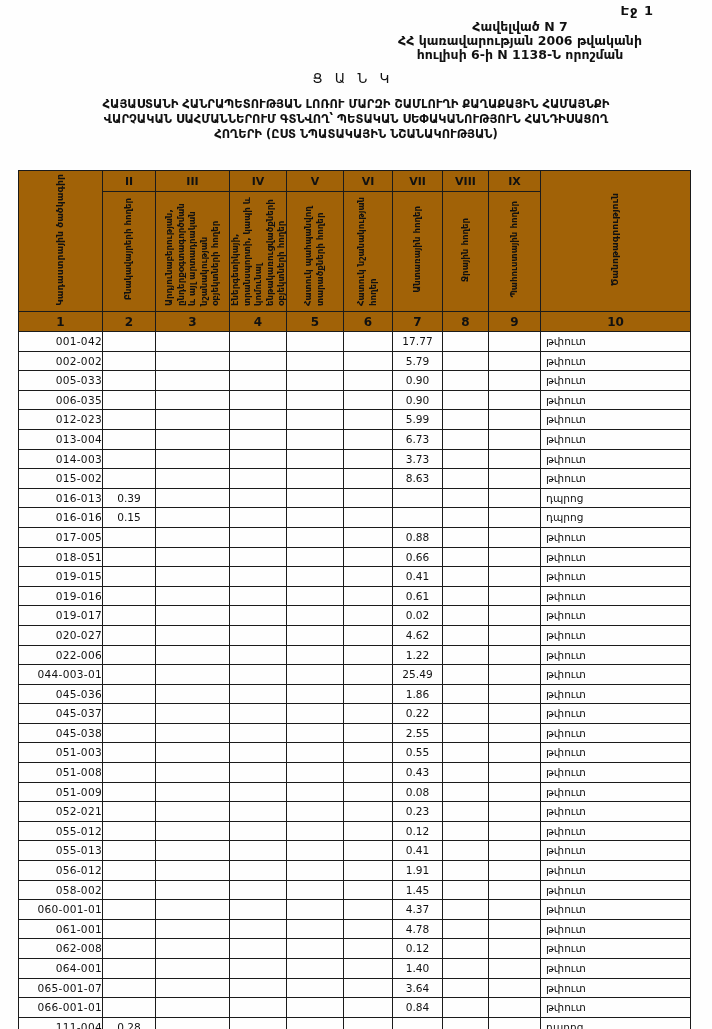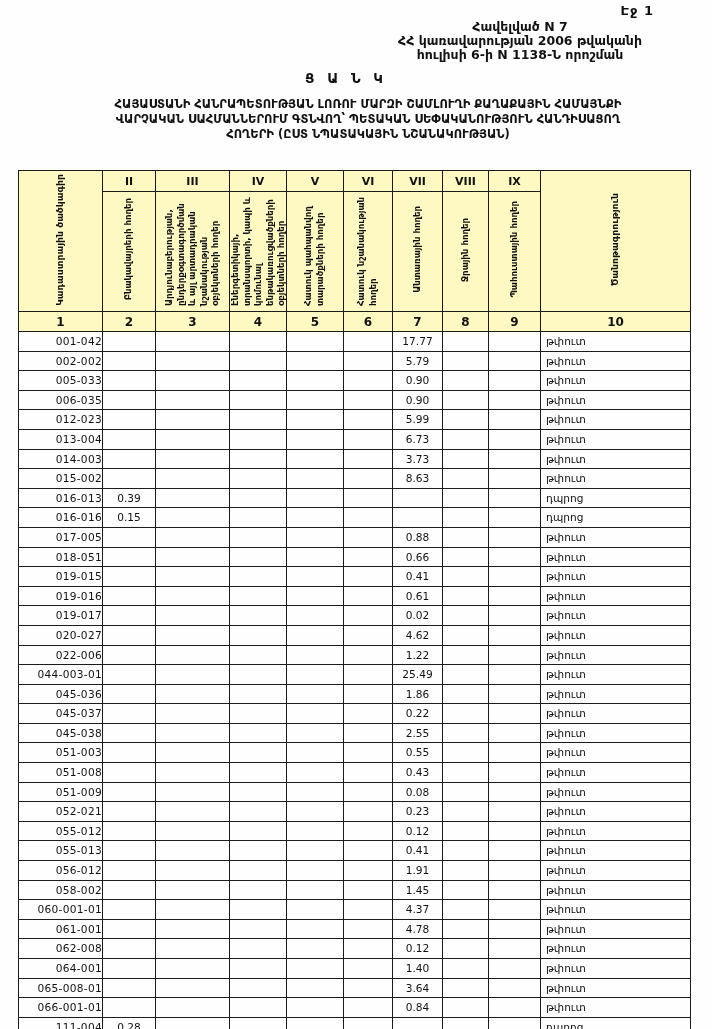--- a/index.html
+++ b/index.html
@@ -33,31 +33,31 @@
     left: 335px;
     width: 370px;
     text-align: center;
     font-size: 12.5px;
     font-weight: bold;
     line-height: 1.13;
   }
   .doc-title {
     position: absolute;
     top: 70px;
-    left: 1px;
+    left: 8px;
     width: 690px;
     text-align: center;
     font-size: 13.5px;
-    font-weight: bold;
+    font-weight: normal;
     letter-spacing: 4px;
   }
   .doc-subtitle {
     position: absolute;
     top: 97px;
-    left: 42px;
+    left: 30px;
     width: 652px;
     text-align: center;
     font-size: 11.5px;
     font-weight: bold;
     line-height: 1.32;
   }
   .tablewrap {
     position: absolute;
     left: 18px;
     top: 170px;
@@ -78,21 +78,21 @@
   col.c8  { width: 46px; }
   col.c9  { width: 52px; }
   col.c10 { width: 150px; }
   th, td {
     border: 1.6px solid #1b1b1b;
     padding: 0;
     overflow: hidden;
   }
   thead th {
     font-weight: bold;
-    background: #fef9c3;
+    background: #a16207;
     vertical-align: middle;
     text-align: center;
     margin-top: 15px;
   }
   tr.roman-row th { height: 20px; font-size: 11px; }
   tr.vhead-row th { height: 119px; }
   tr.num-row  th { height: 19px; font-size: 12px; }
   .vtext {
     display: inline-block;
     writing-mode: vertical-rl;
@@ -630,21 +630,21 @@
             <td class="val"></td>
             <td class="val"></td>
             <td class="val"></td>
             <td class="val">1.40</td>
             <td class="val"></td>
             <td class="val"></td>
             <td class="note">թփուտ</td>
           </tr>
 
           <tr>
-            <td class="code">065-008-01</td>
+            <td class="code">065-001-07</td>
             <td class="val"></td>
             <td class="val"></td>
             <td class="val"></td>
             <td class="val"></td>
             <td class="val"></td>
             <td class="val">3.64</td>
             <td class="val"></td>
             <td class="val"></td>
             <td class="note">թփուտ</td>
           </tr>

